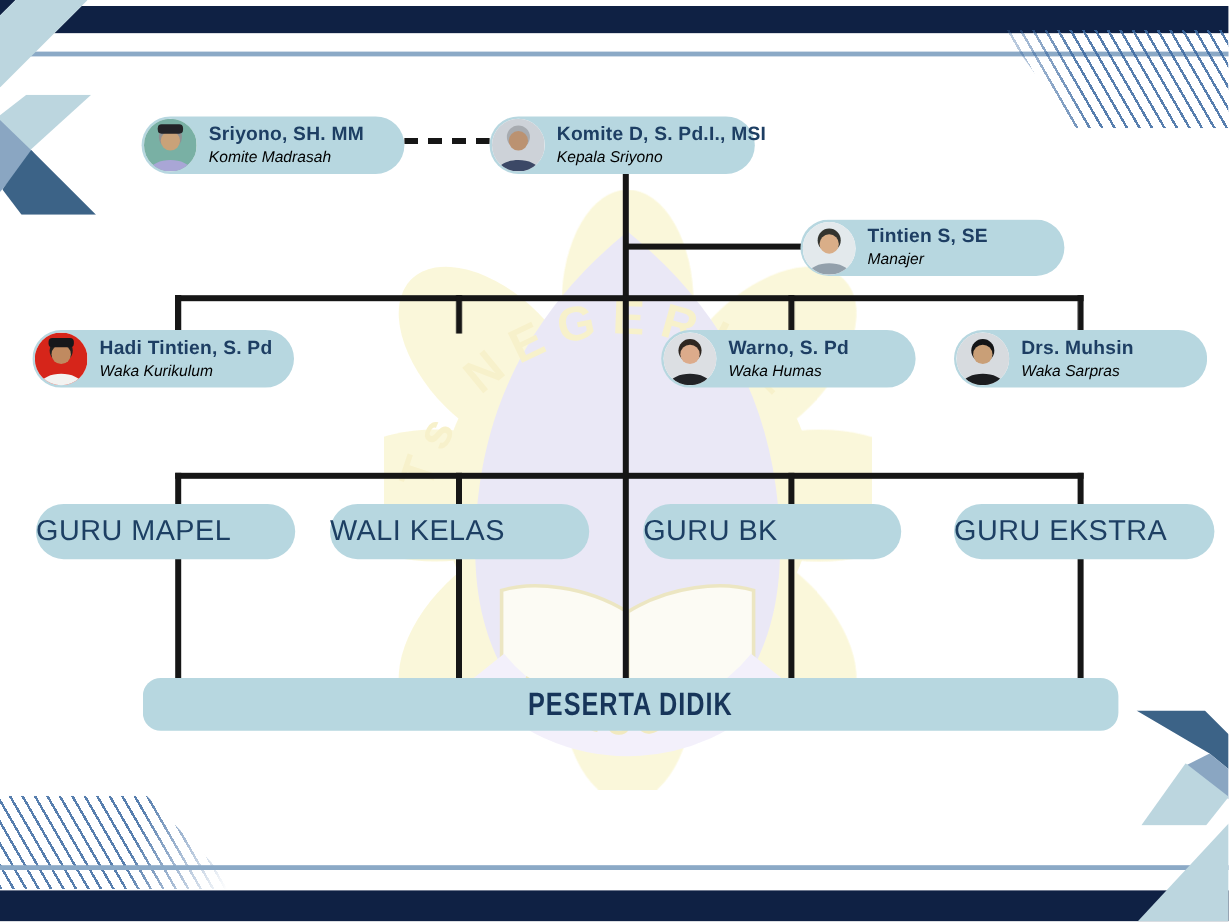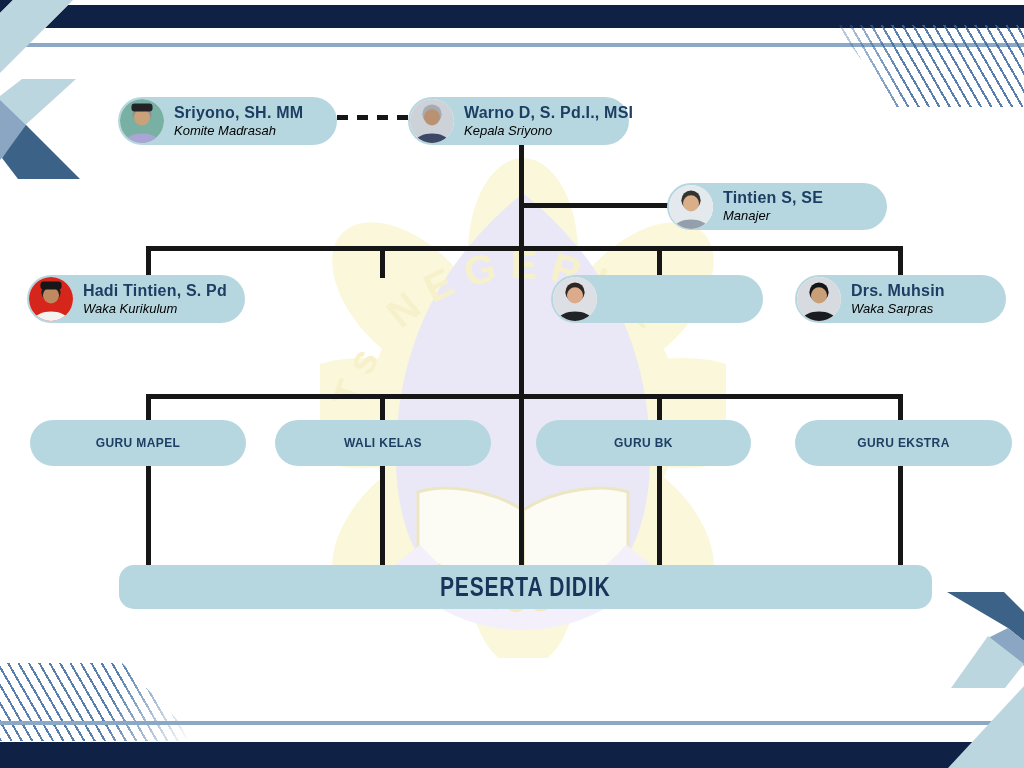--- a/index.html
+++ b/index.html
@@ -62,22 +62,22 @@
     flex:none;background:#fff;}
   .card .ph svg{display:block;width:100%;height:100%;}
   .card .meta{display:flex;flex-direction:column;justify-content:center;
     margin-left:10px;line-height:1.18;white-space:nowrap;}
   .name{font-weight:bold;font-size:16px;color:#1d3e63;letter-spacing:.2px;}
   .name.sm{font-size:14.5px;}
   .role{font-style:italic;font-size:13px;color:#000000;}
 
   
   .unit{position:absolute;height:46px;border-radius:23px;background:#b7d7e0;
-    display:flex;align-items:center;justify-content:center;z-index:5;
-    font-weight:bold;font-size:12px;color:#1d3f63;letter-spacing:.4px;}
+    display:flex;align-items:center;justify-content:flex-start;z-index:5;
+    font-weight:normal;font-size:24px;color:#1d3f63;letter-spacing:.4px;}
   .bigunit{position:absolute;left:119px;top:565px;width:813px;height:44px;border-radius:15px;
     background:#b7d7e0;display:flex;align-items:center;justify-content:center;z-index:5;
     font-weight:bold;font-size:27px;color:#17355a;}
   .bigunit .cond{display:inline-block;transform:scaleX(.78);letter-spacing:1px;}
 </style>
 </head>
 <body>
 
 <div id="stage">
 
@@ -164,21 +164,21 @@
     <span class="ph">
       <svg viewBox="0 0 48 48">
         <rect width="48" height="48" fill="#cdd2d8"></rect>
         <circle cx="24" cy="16.5" r="10.5" fill="#a7abb0"></circle>
         <circle cx="24" cy="20" r="8.8" fill="#bb9271"></circle>
         <path d="M4 48 C8 34 40 34 44 48 Z" fill="#3c4866"></path>
         <rect x="12.5" y="5" width="23" height="8.5" rx="3.5" fill="transparent"></rect>
       </svg>
     </span>
     <span class="meta">
-      <span class="name">Warno D, S. Pd.I., MSI</span>
+      <span class="name">Komite D, S. Pd.I., MSI</span>
       <span class="role">Kepala Sriyono</span>
     </span>
   </div>
 
   <div class="card" style="left:667px;top:183px;width:220px;height:47px;">
     <span class="ph">
       <svg viewBox="0 0 48 48">
         <rect width="48" height="48" fill="#e3e9ec"></rect>
         <circle cx="24" cy="16.5" r="10.5" fill="#33342f"></circle>
         <circle cx="24" cy="20" r="8.8" fill="#d9ae88"></circle>
@@ -212,20 +212,24 @@
   <div class="card" style="left:551px;top:275px;width:212px;">
     <span class="ph">
       <svg viewBox="0 0 48 48">
         <rect width="48" height="48" fill="#dcdfe3"></rect>
         <circle cx="24" cy="16.5" r="10.5" fill="#2e2620"></circle>
         <circle cx="24" cy="20" r="8.8" fill="#dcab8b"></circle>
         <path d="M4 48 C8 34 40 34 44 48 Z" fill="#222327"></path>
         <rect x="12.5" y="5" width="23" height="8.5" rx="3.5" fill="transparent"></rect>
       </svg>
     </span>
+    <span class="meta">
+      <span class="name">Warno, S. Pd</span>
+      <span class="role">Waka Humas</span>
+    </span>
   </div>
 
   <div class="card" style="left:795px;top:275px;width:211px;">
     <span class="ph">
       <svg viewBox="0 0 48 48">
         <rect width="48" height="48" fill="#d7dbdf"></rect>
         <circle cx="24" cy="16.5" r="10.5" fill="#141517"></circle>
         <circle cx="24" cy="20" r="8.8" fill="#c99f77"></circle>
         <path d="M4 48 C8 34 40 34 44 48 Z" fill="#1b1c1f"></path>
         <rect x="12.5" y="5" width="23" height="8.5" rx="3.5" fill="transparent"></rect>

